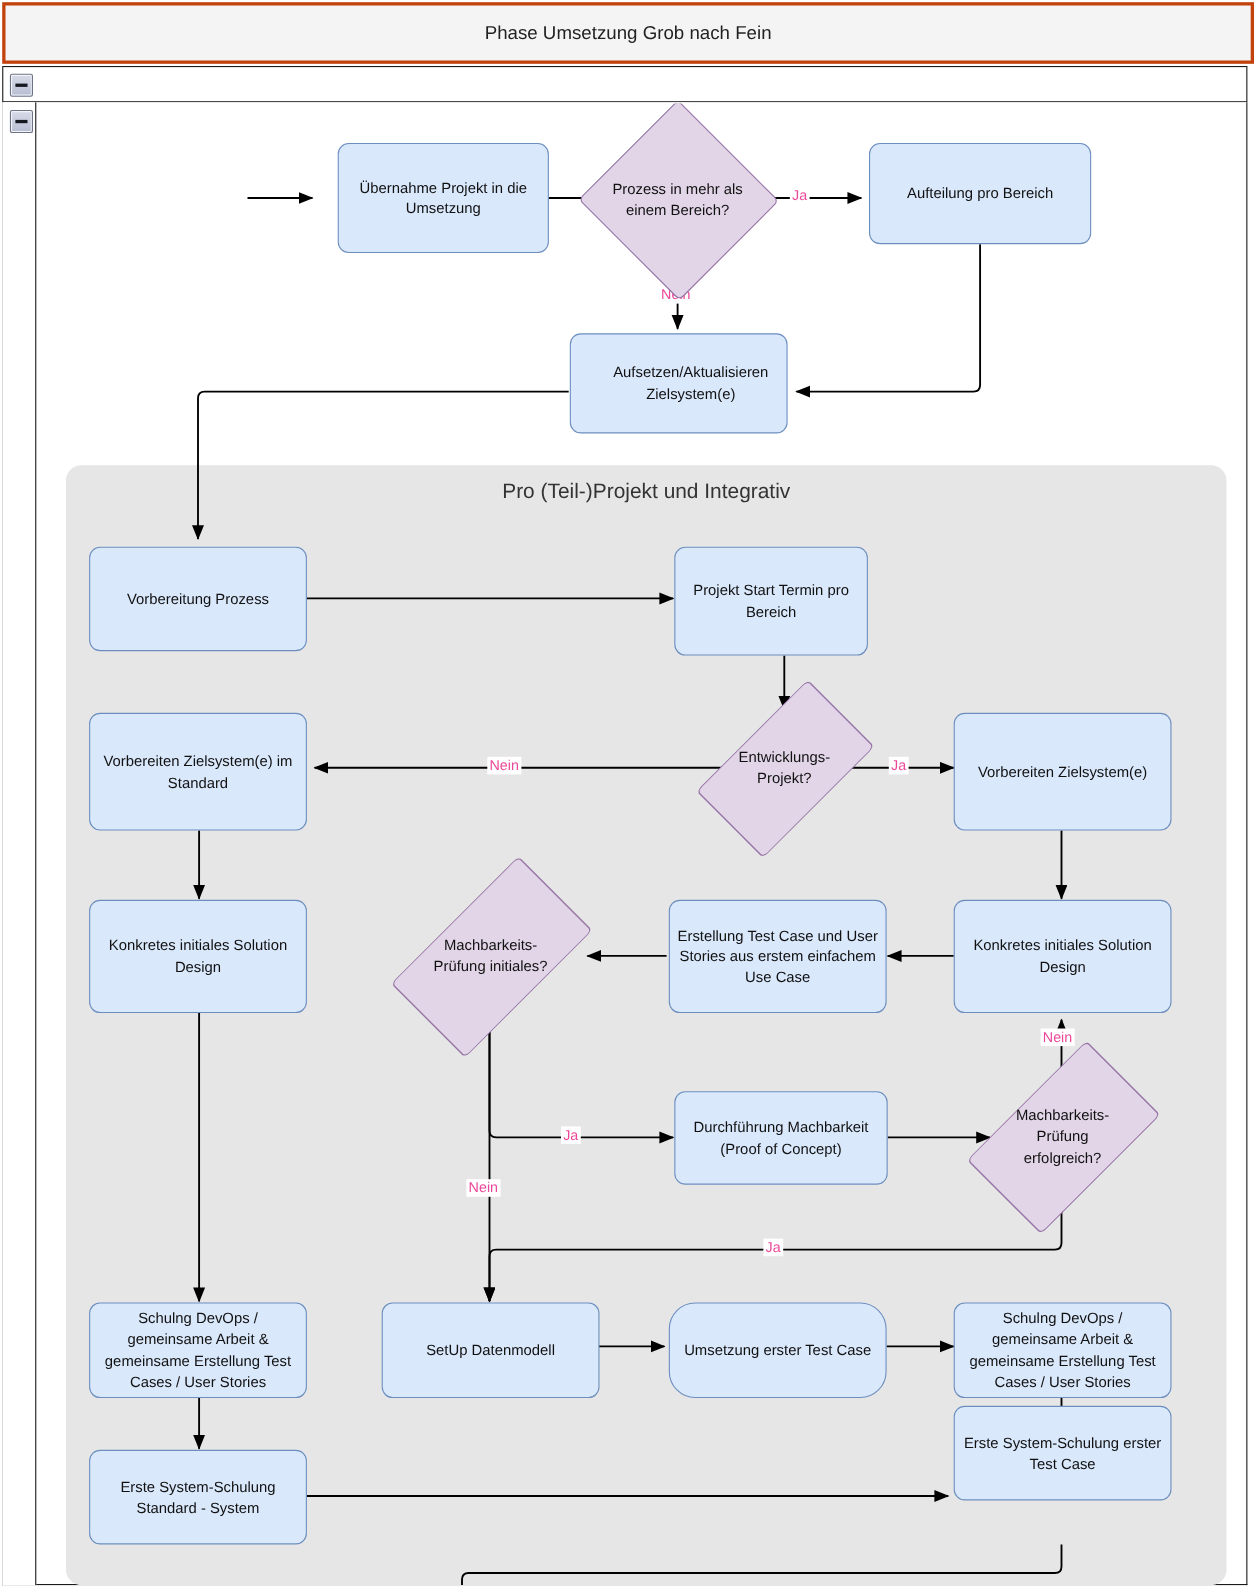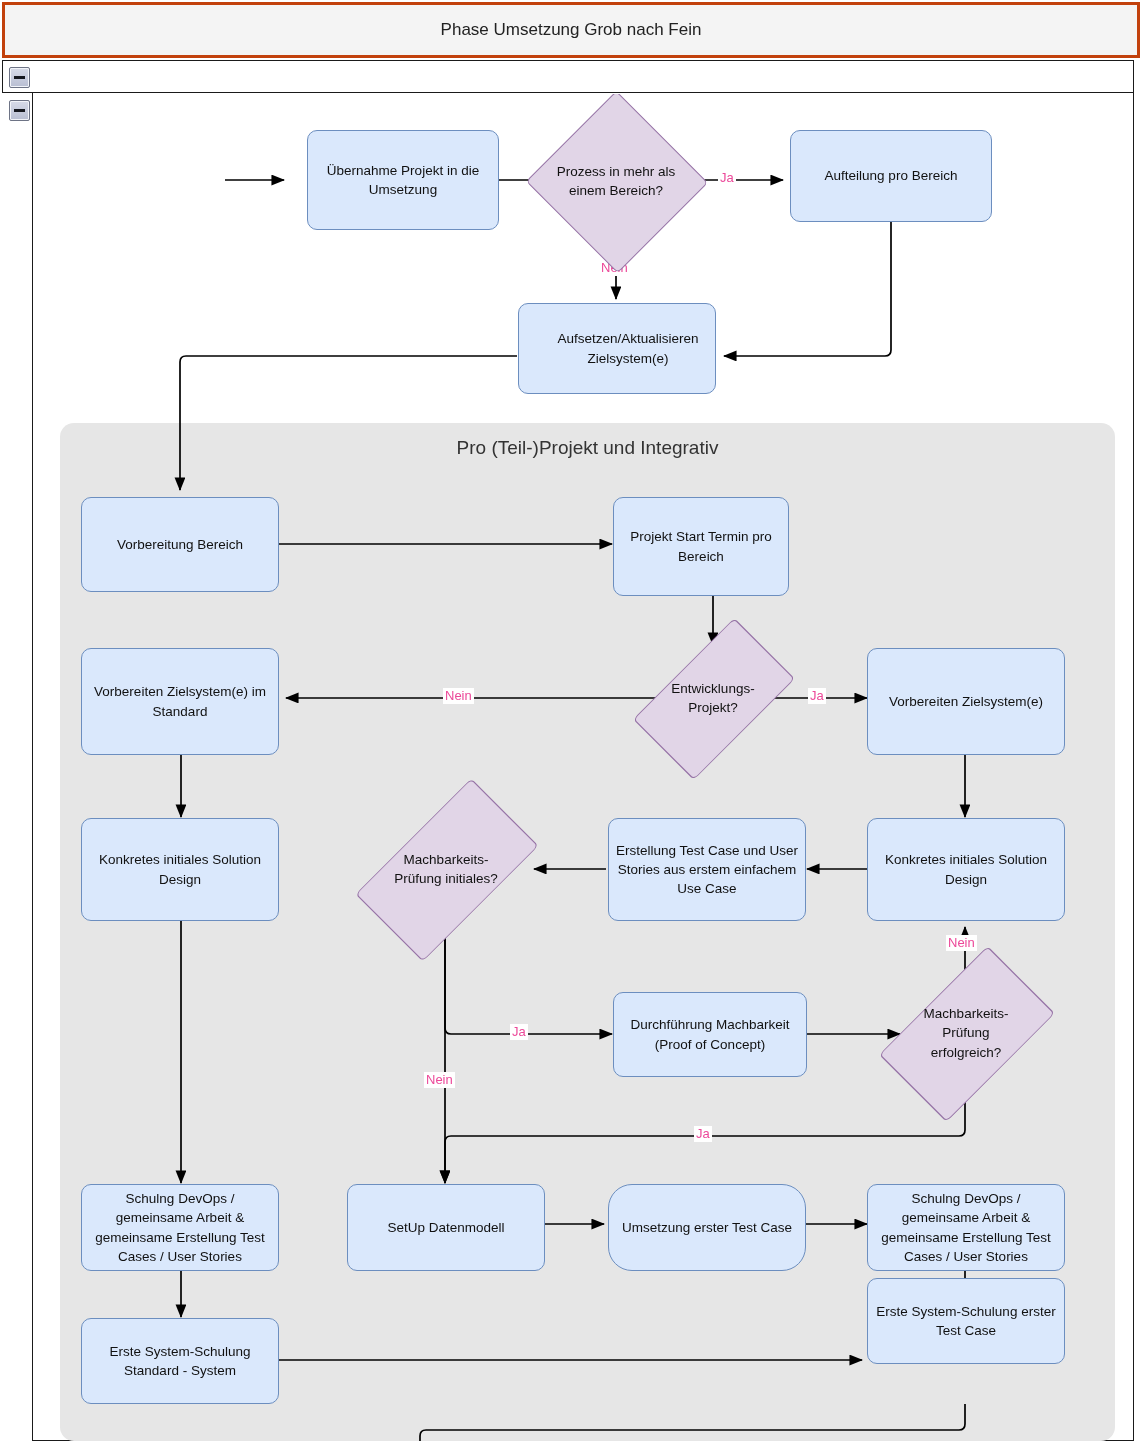--- a/index.html
+++ b/index.html
@@ -166,21 +166,21 @@
 
     <div class="node dec" style="left:518px;top:24px;width:128px;height:126px;">
       <span class="dia"></span>
       <span class="lbl">Prozess in mehr als einem Bereich?</span>
     </div>
 
     <div class="node proc" style="left:756px;top:36px;width:202px;height:92px;">Aufteilung pro Bereich</div>
 
     <div class="node proc" style="left:484px;top:209px;width:198px;height:91px;padding-left:28px;">Aufsetzen/Aktualisieren Zielsystem(e)</div>
 
-    <div class="node proc" style="left:47px;top:403px;width:198px;height:95px;">Vorbereitung Bereich</div>
+    <div class="node proc" style="left:47px;top:403px;width:198px;height:95px;">Vorbereitung Prozess</div>
 
     <div class="node proc" style="left:579px;top:403px;width:176px;height:99px;">Projekt Start Termin pro Bereich</div>
 
     <div class="node dec tall" style="left:625px;top:549px;width:108px;height:110px;">
       <span class="dia"></span>
       <span class="lbl">Entwicklungs-Projekt?</span>
     </div>
 
     <div class="node proc" style="left:47px;top:554px;width:198px;height:107px;">Vorbereiten Zielsystem(e) im Standard</div>
 

